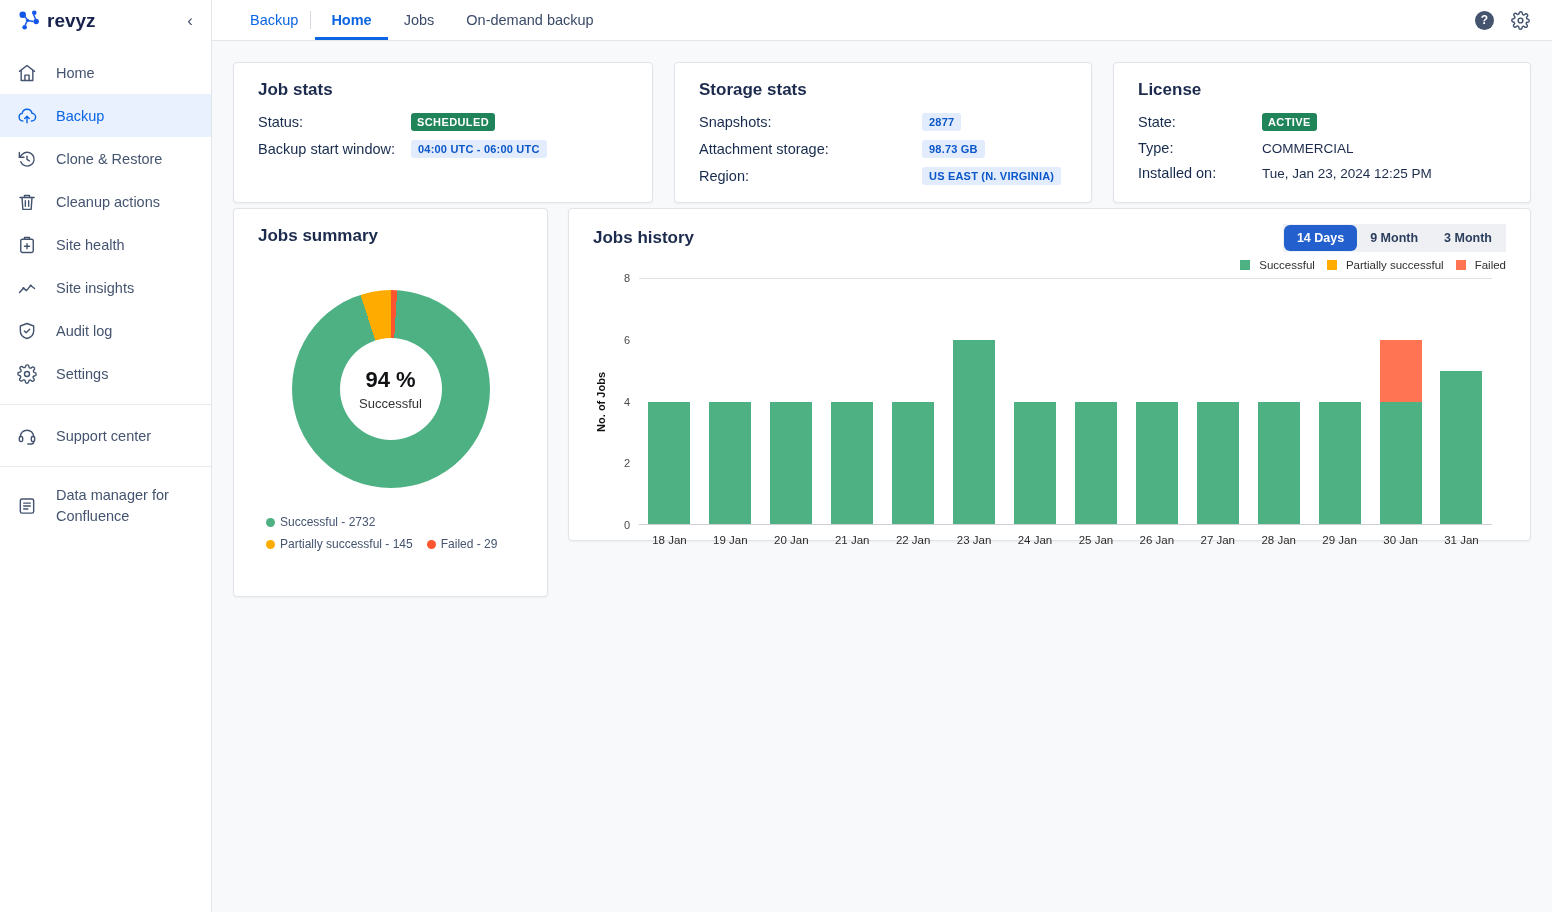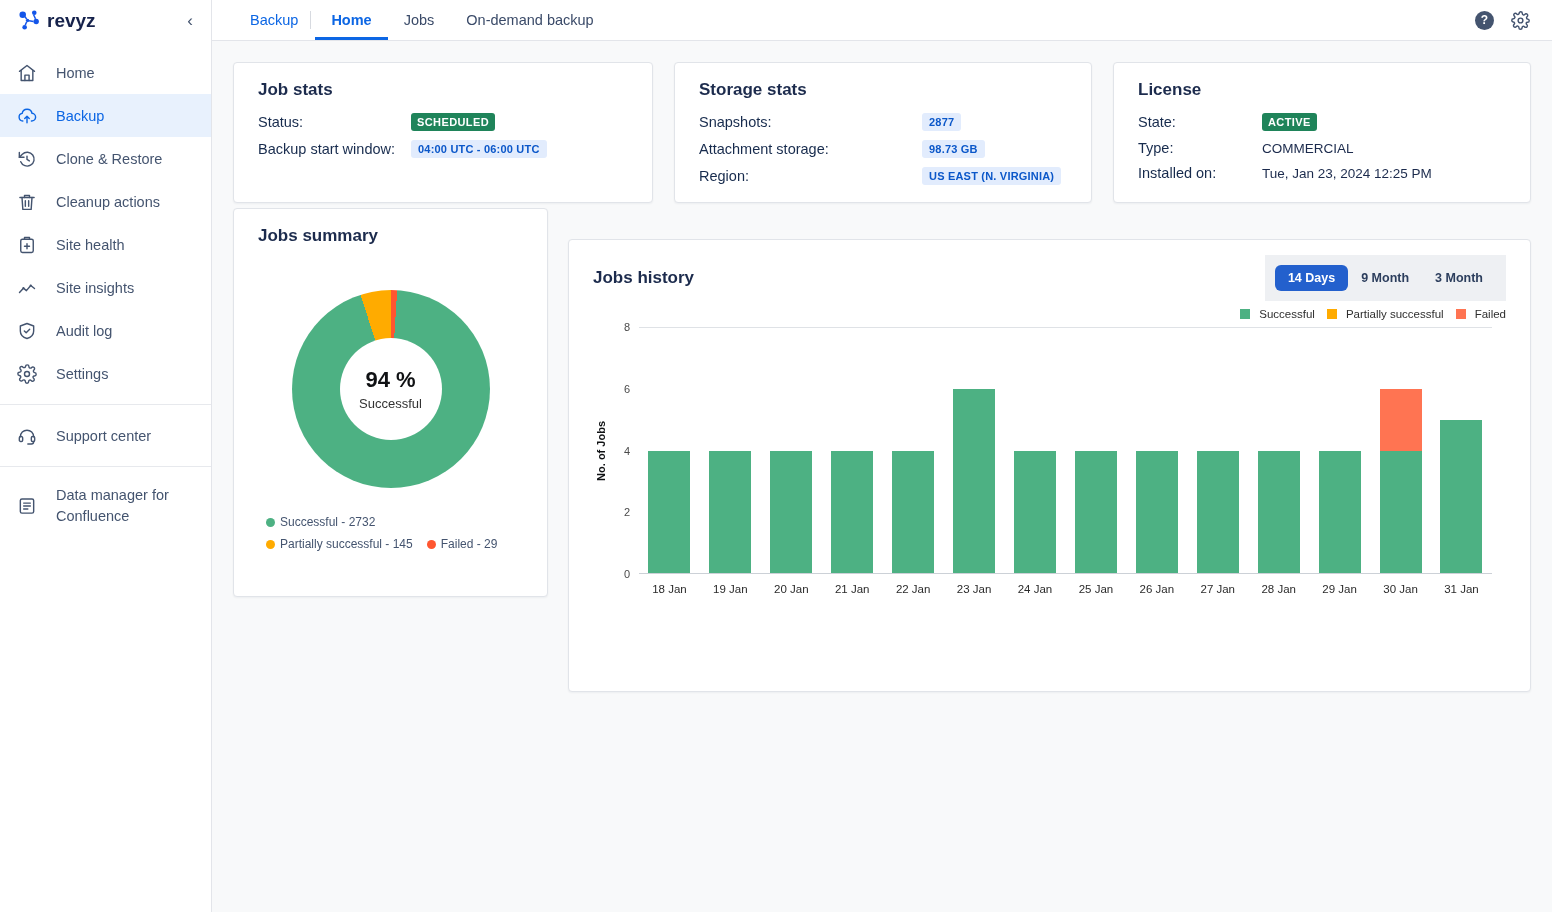--- a/index.html
+++ b/index.html
@@ -63,23 +63,23 @@
   .donut-wrap { display:flex; justify-content:center; margin-top:44px; }
   .donut { width:198px; height:198px; border-radius:50%; display:flex; align-items:center; justify-content:center; }
   .donut-hole { width:102px; height:102px; border-radius:50%; background:#fff; display:flex; flex-direction:column; align-items:center; justify-content:center; }
   .donut-value { font-size:22px; font-weight:700; color:#101214; }
   .donut-label { font-size:13px; color:#333; margin-top:3px; }
   .summary-legend { margin-top:27px; padding:0 18px 0 32px; display:flex; flex-wrap:wrap; column-gap:14px; row-gap:8px; font-size:12px; color:#44546f; }
   .legend-item { display:flex; align-items:center; gap:5px; }
   .legend-dot { width:9px; height:9px; border-radius:50%; flex-shrink:0; }
 
   
-  #jobs-history-card { flex:1; height:453px; padding:15px 24px 12px; display:flex; flex-direction:column;margin-top:31px; }
+  #jobs-history-card { flex:1; height:333px; padding:15px 24px 12px; display:flex; flex-direction:column; }
   .history-header { display:flex; align-items:center; justify-content:space-between; }
-  .range-group { background:#eef0f3; border-radius:0; padding:10px; display:flex; }
+  .range-group { background:#eef0f3; border-radius:0; padding:1px; display:flex; }
   .range-btn { border:none; background:transparent; font-family:"Liberation Sans",sans-serif; font-size:12.5px; font-weight:600; color:#2c3e5d; padding:6px 13px; border-radius:6px; cursor:pointer; }
   .range-btn.active { background:#2360cd; color:#fff; }
   .history-legend { display:flex; justify-content:flex-end; align-items:center; gap:12px; margin-top:7px; font-size:11.5px; color:#2f2f2f; }
   .legend-sq { width:10px; height:10px; display:inline-block; margin-right:4px; flex-shrink:0; }
   .chart-area { display:grid; grid-template-columns:16px 30px 1fr; grid-template-rows:247px auto auto; margin-top:7px; margin-right:14px; }
   .ylabel-col { grid-column:1; grid-row:1; display:flex; align-items:center; justify-content:center; }
   .ylabel-text { writing-mode:vertical-rl; transform:rotate(180deg); font-size:11px; font-weight:700; color:#101214; }
   .yaxis { grid-column:2; grid-row:1; position:relative; font-size:11px; color:#4a4a4a; }
   .ytick { position:absolute; right:9px; transform:translateY(50%); }
   .plot { grid-column:3; grid-row:1; position:relative; display:flex; border-top:1px solid #dfe2e6; border-bottom:1px solid #ccd1d7; }

